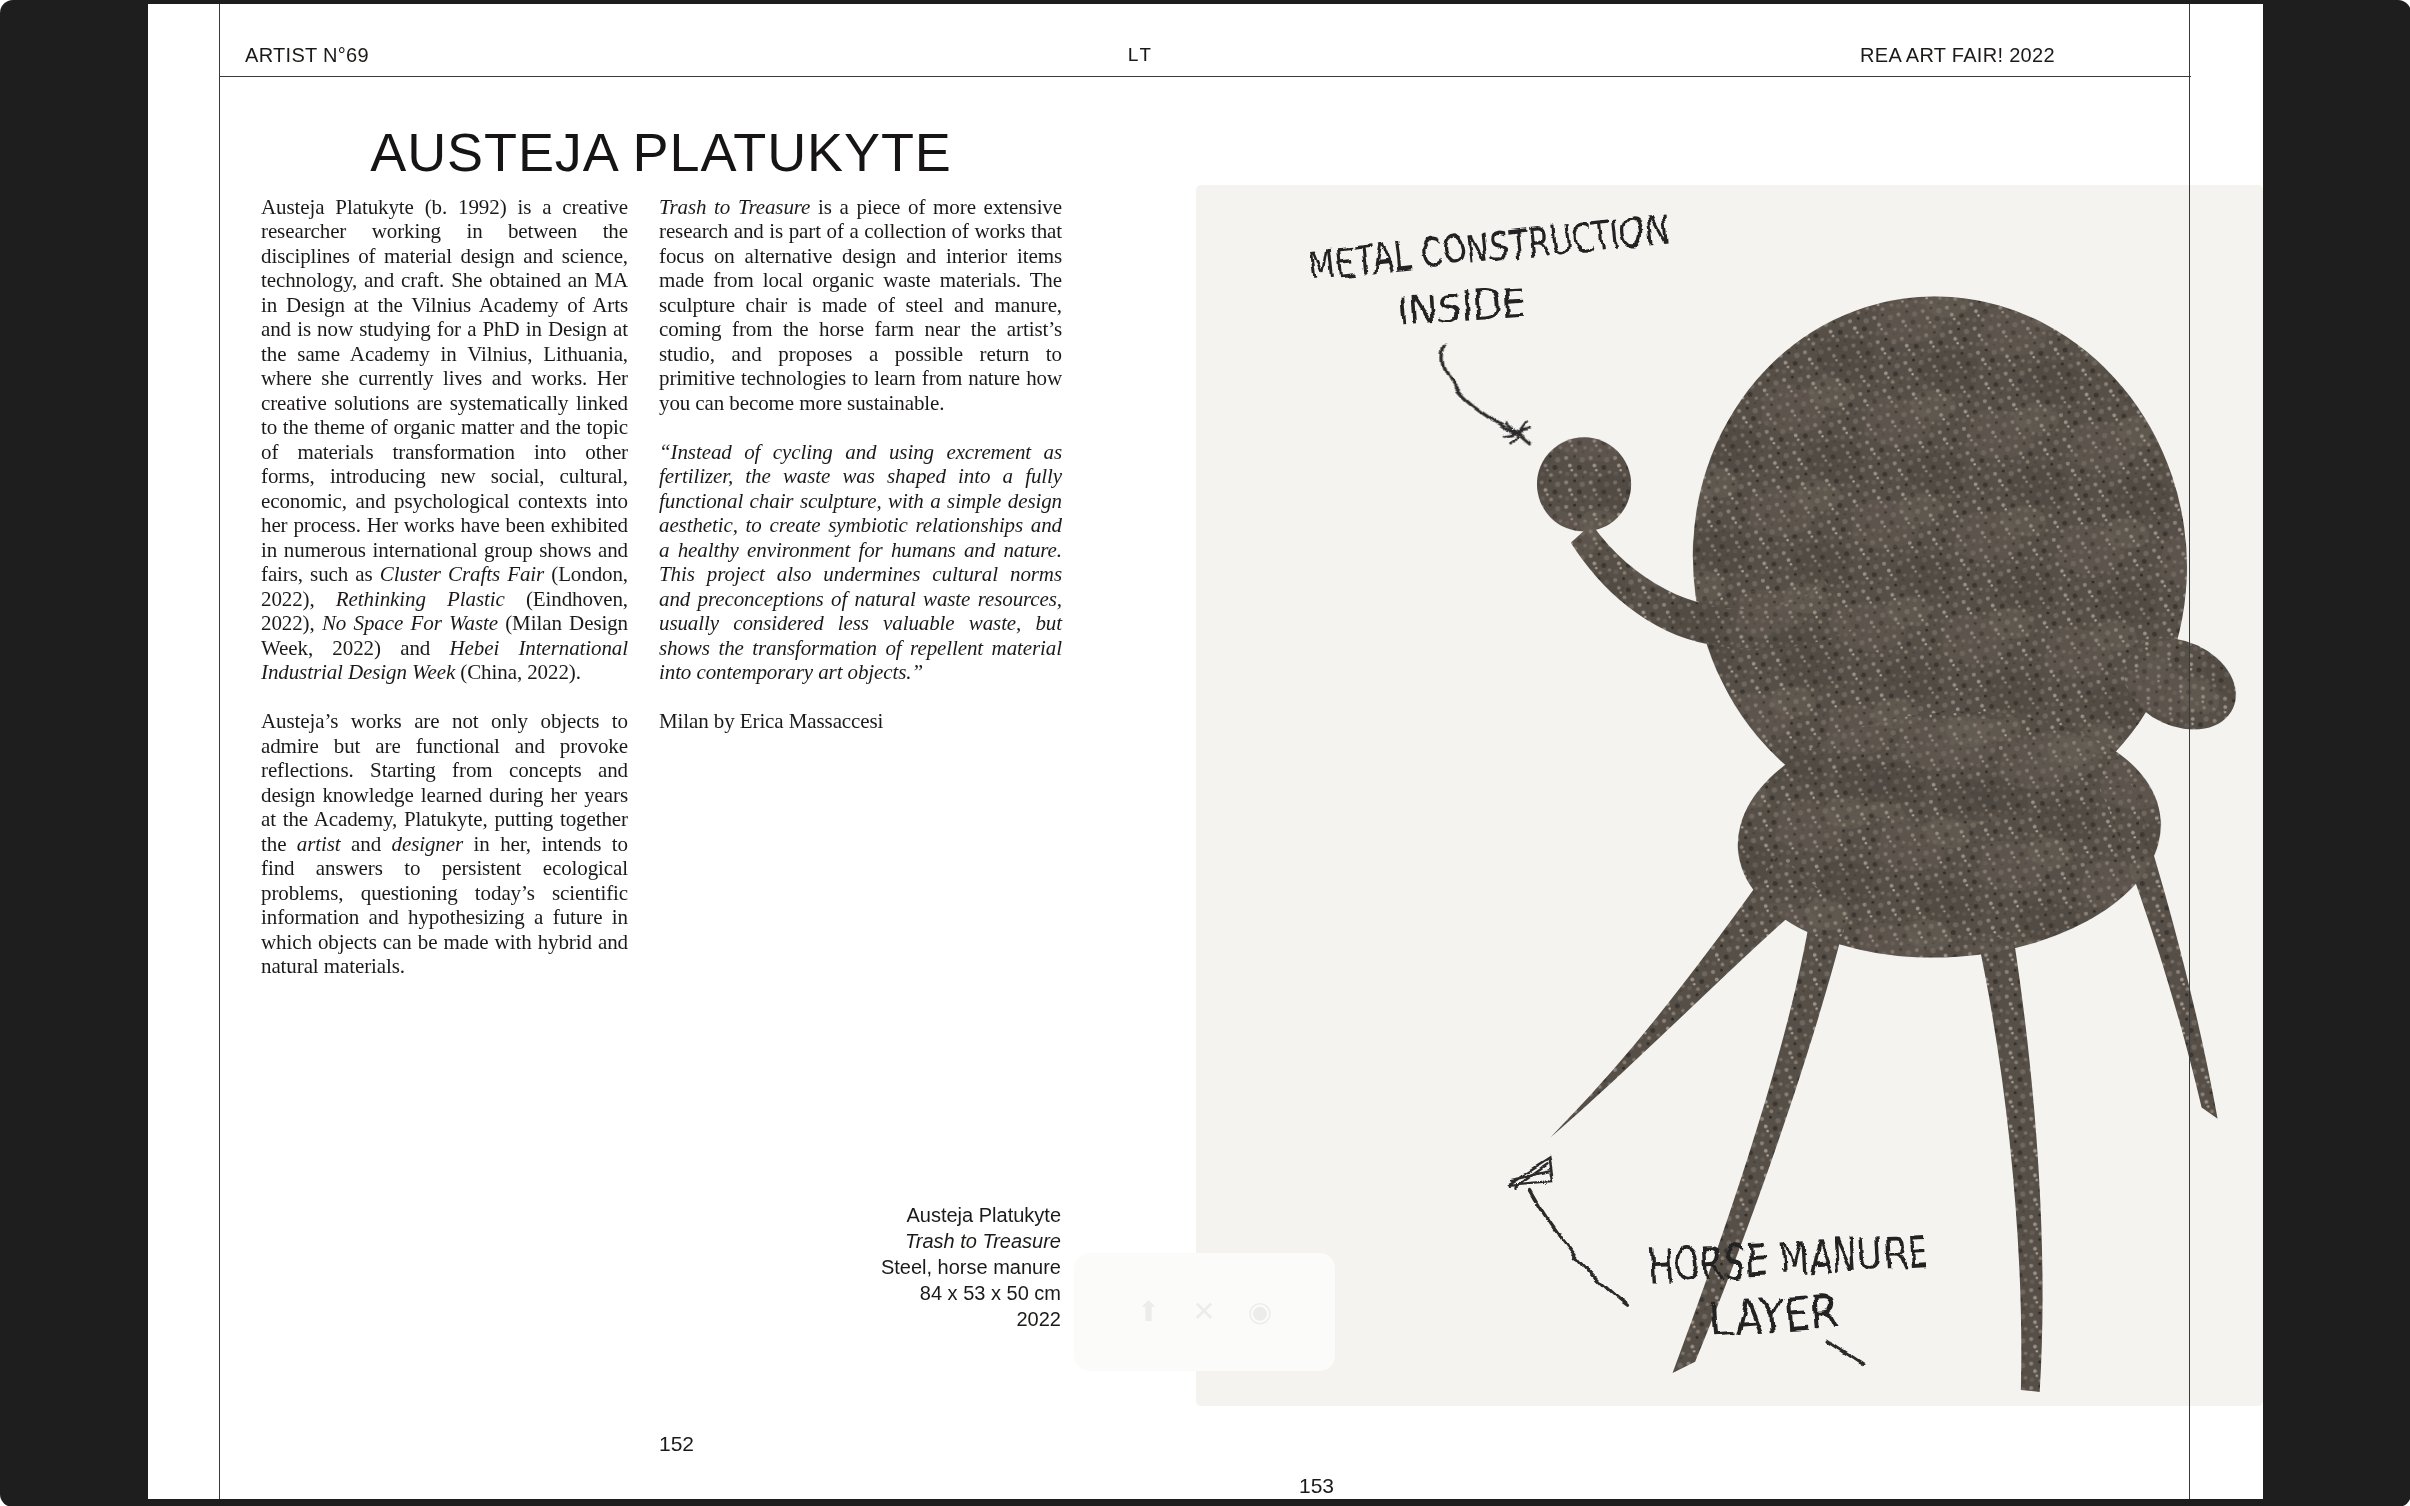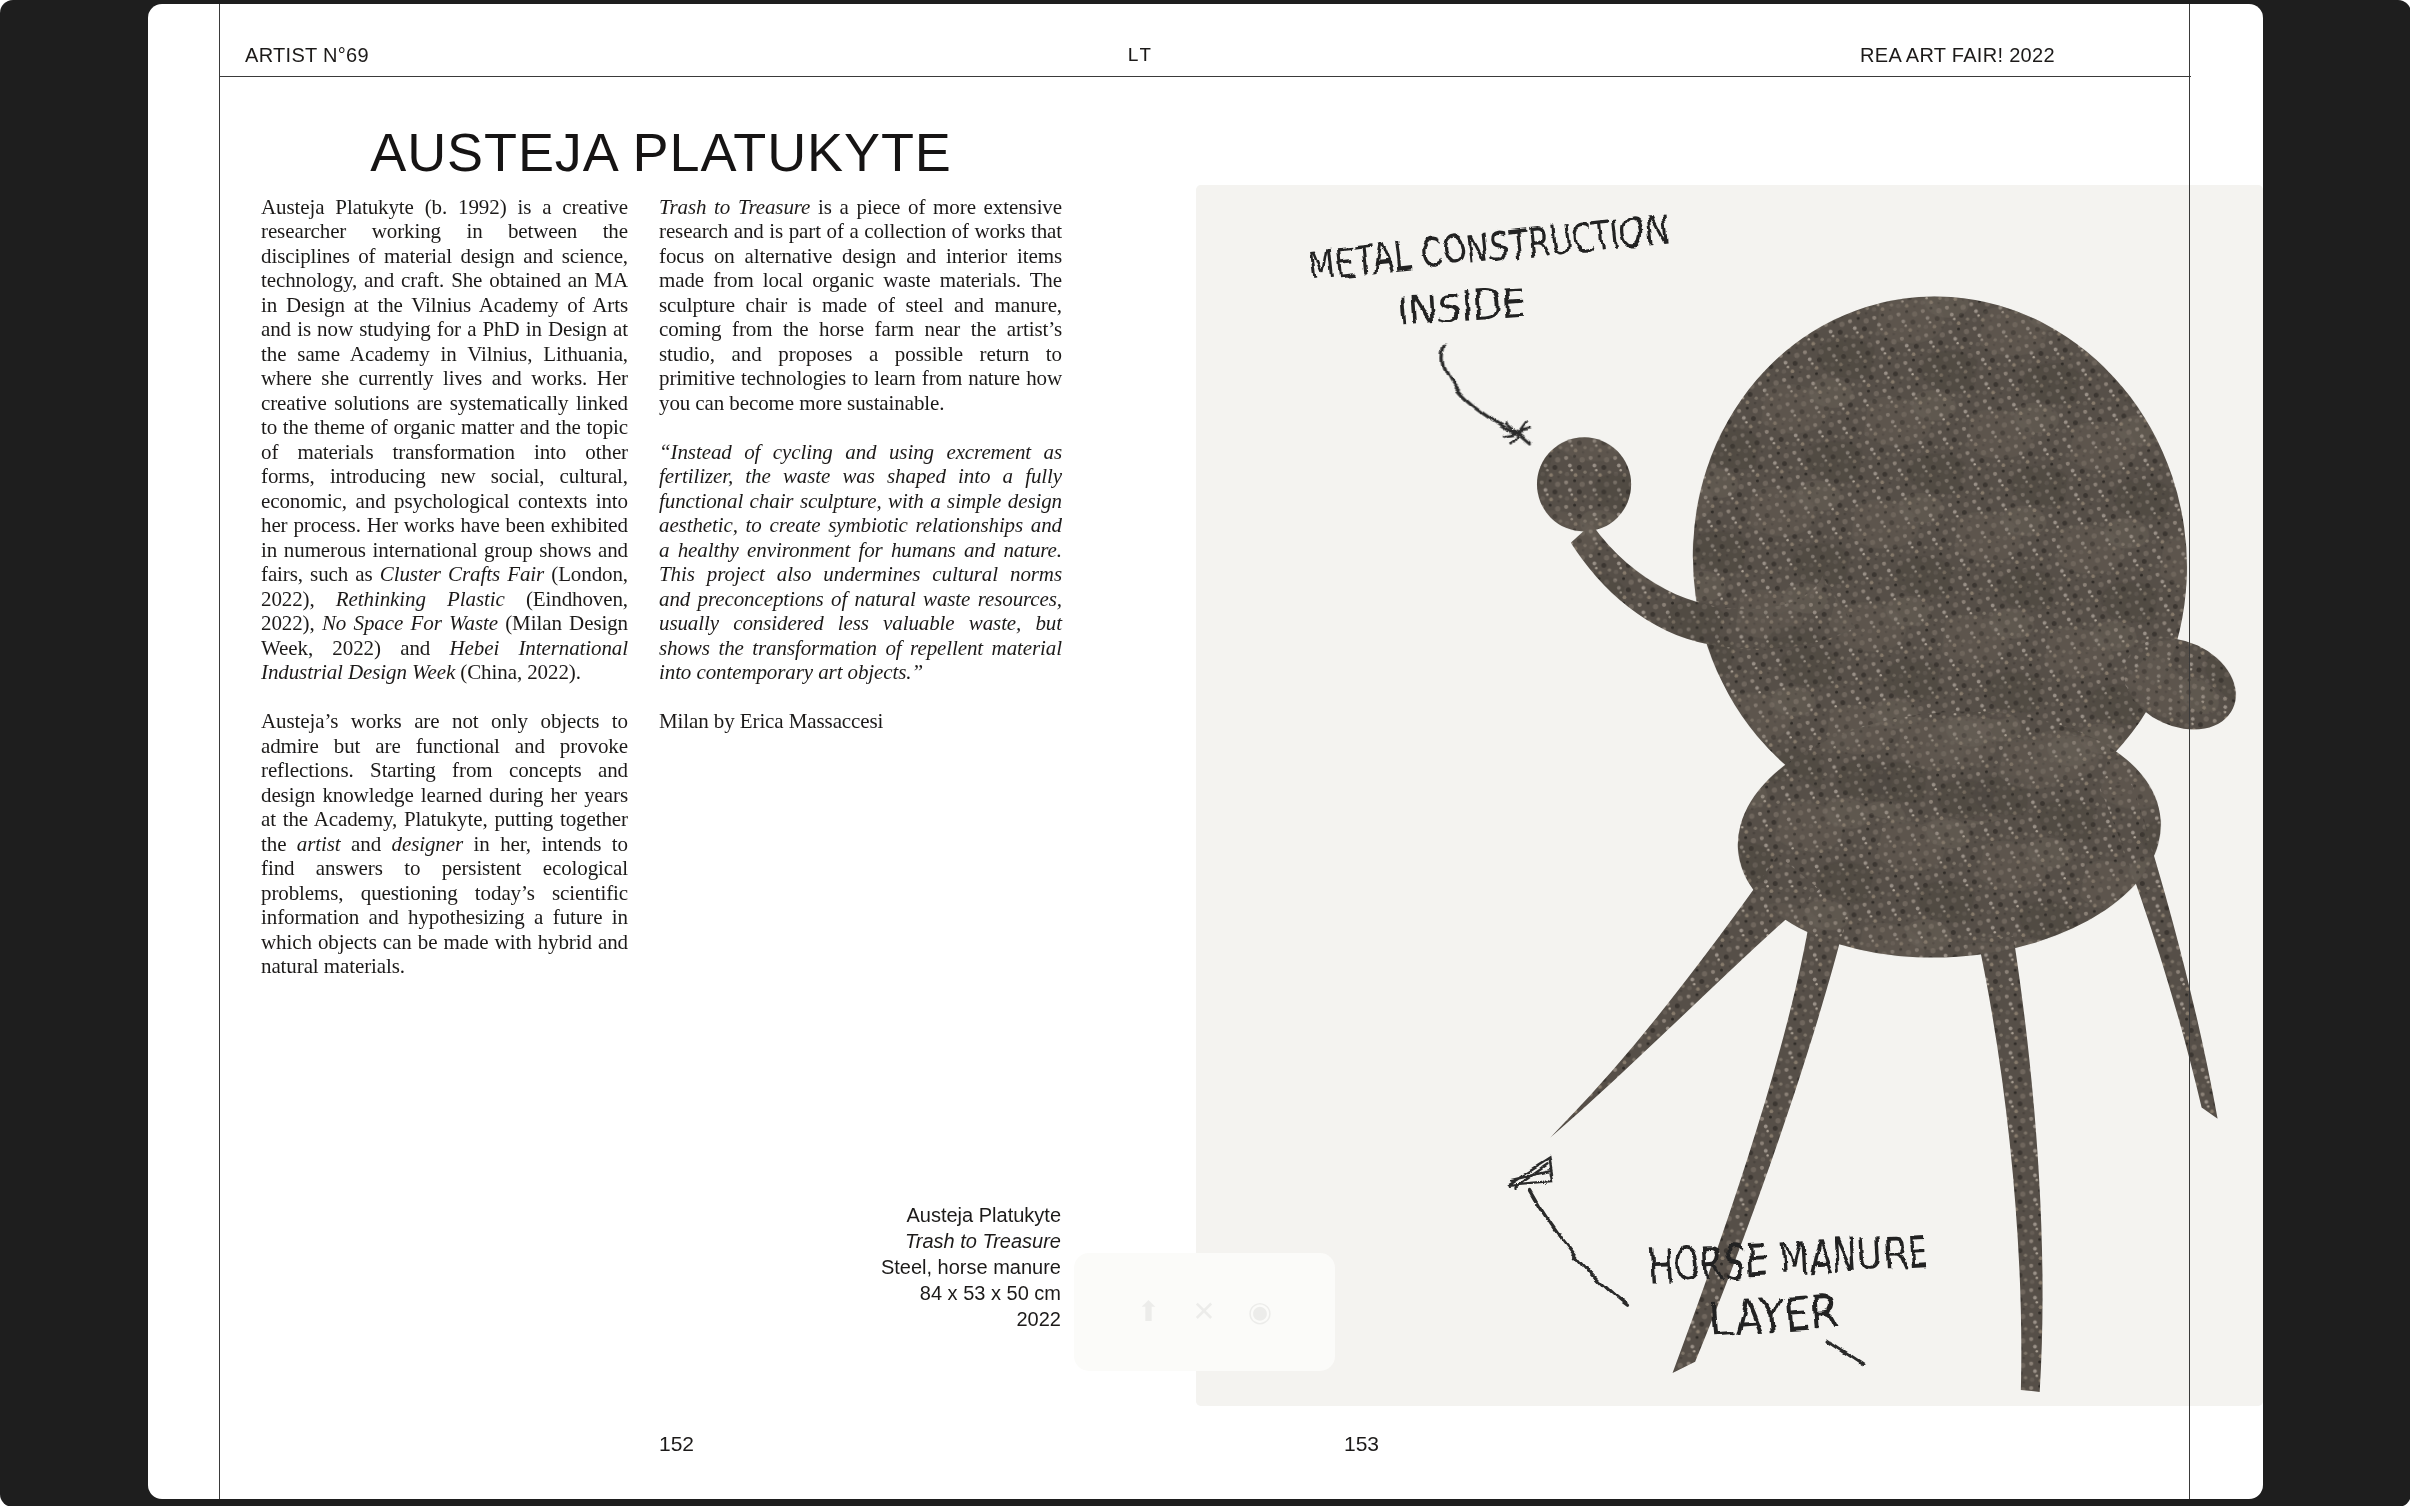--- a/index.html
+++ b/index.html
@@ -1,19 +1,19 @@
 <!DOCTYPE html>
 <html lang="en" style="font-size:15px"><head>
 <meta charset="utf-8">
 <style>
   html,body{margin:0;padding:0;background:#ffffff;}
   body{width:2411px;height:1507px;overflow:hidden;position:relative;
        font-family:"Liberation Sans",sans-serif;color:#1c1a19;}
   .screen{position:absolute;inset:0;background:#1e1e1e;border-radius:13px;}
-  .page{position:absolute;left:148px;top:3.8px;width:2115px;height:1495px;background:#ffffff;border-radius:14px;}
+  .page{position:absolute;left:148px;top:3.8px;width:2115px;height:1495px;background:#ffffff;}
   .rule-v{position:absolute;top:0;bottom:0;width:1.4px;background:#3a3a3a;z-index:30;}
   .rule-h{position:absolute;height:1.4px;background:#3a3a3a;z-index:30;}
   .hdr{position:absolute;top:40px;font-size:20px;letter-spacing:0.3px;white-space:nowrap;}
   .title{position:absolute;left:113px;top:117px;width:800px;text-align:center;
          font-size:54px;letter-spacing:0.9px;color:#161414;}
   .col{position:absolute;top:191px;font-size:21px;line-height:24.5px;text-align:justify;
        letter-spacing:-0.1px;font-family:Liberation Serif, serif;}
   .col p{margin:0 0 24.5px 0;}
   .it{font-style:italic;}
   .caption{position:absolute;left:511px;top:1198px;width:402px;text-align:right;
@@ -133,16 +133,16 @@
 
   <div class="caption">
       <div>Austeja Platukyte</div>
       <div class="it">Trash to Treasure</div>
       <div>Steel, horse manure</div>
       <div>84 x 53 x 50 cm</div>
       <div>2022</div>
     </div>
 
   <div class="pagenum" style="left:511px;width:402px;">152</div>
-  <div class="pagenum" style="left:1196px;">153</div>
+  <div class="pagenum" style="left:1151px;margin-top:42px;">153</div>
 
 </div>
 
 
 </body></html>

